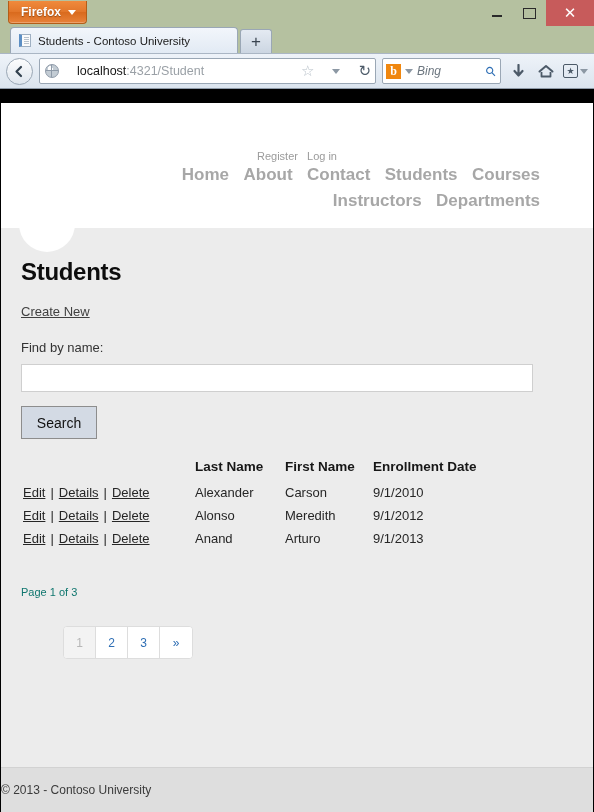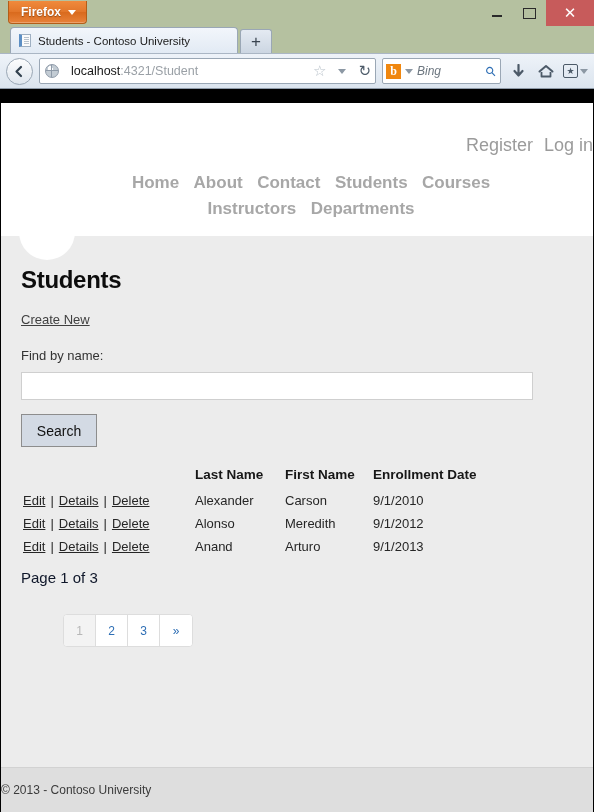--- a/index.html
+++ b/index.html
@@ -131,21 +131,21 @@
     flex: none;
   }
   #urlbar {
     flex: 1;
     height: 24px;
     background: #fff;
     border: 1px solid #9aa7b5;
     border-radius: 2px;
     display: flex; align-items: center;
     padding: 0 4px 0 5px;
-    gap: 12px;
+    gap: 18px;
     min-width: 0;
   }
   .globe {
     width: 14px; height: 14px; border-radius: 50%;
     background: radial-gradient(circle at 35% 32%, #fefefe 0 22%, #c3ccd4 23% 100%);
     border: 1px solid #8e9aa8;
     box-sizing: border-box;
     position: relative; flex: none;
   }
   .globe::before {
@@ -235,29 +235,28 @@
   }
   #brand {
     text-align: center;
     font-family: "Liberation Serif", serif;
     font-size: 34px;
     color: #cfcfcf;
     letter-spacing: 0.5px;
     line-height: 1;
   }
   #authlinks {
-    text-align: right;
-    margin-top: 10px;
-    font-size: 18px;
+    text-align: center;
+    margin-top: 25px;
+    font-size: 11px;
   }
   #authlinks span { color: #9b9b9b; }
   #authlinks span + span { margin-left: 6px; }
   #mainnav {
-    margin-top: 14px;
-    text-align: center;
+    text-align: right;
     padding: 0 48px 14px 76px;
     line-height: 26px;
   }
   #mainnav span {
     font-size: 17px;
     font-weight: bold;
     color: #a7a7a7;
     margin: 0 5px;
     white-space: nowrap;
   }
@@ -345,23 +344,23 @@
     vertical-align: top;
     white-space: nowrap;
   }
   table#students td.actions { padding-right: 10px; }
   table#students td.lastname { width: 86px; }
   table#students td.firstname { width: 84px; }
   .rowlink { text-decoration: underline; color: #262626; }
   .sep { color: #262626; margin: 0 5px; }
 
   #pageinfo {
-    margin-top: 11px;
-    font-size: 15px;
-    color: #0f172a;
+    margin-top: 36px;
+    font-size: 11px;
+    color: #0f766e;
   }
 
   #pagination {
     margin-top: 28px;
     margin-left: 42px;
     display: inline-flex;
     border: 1px solid #dddddd;
     border-radius: 4px;
     overflow: hidden;
     background: #fff;

